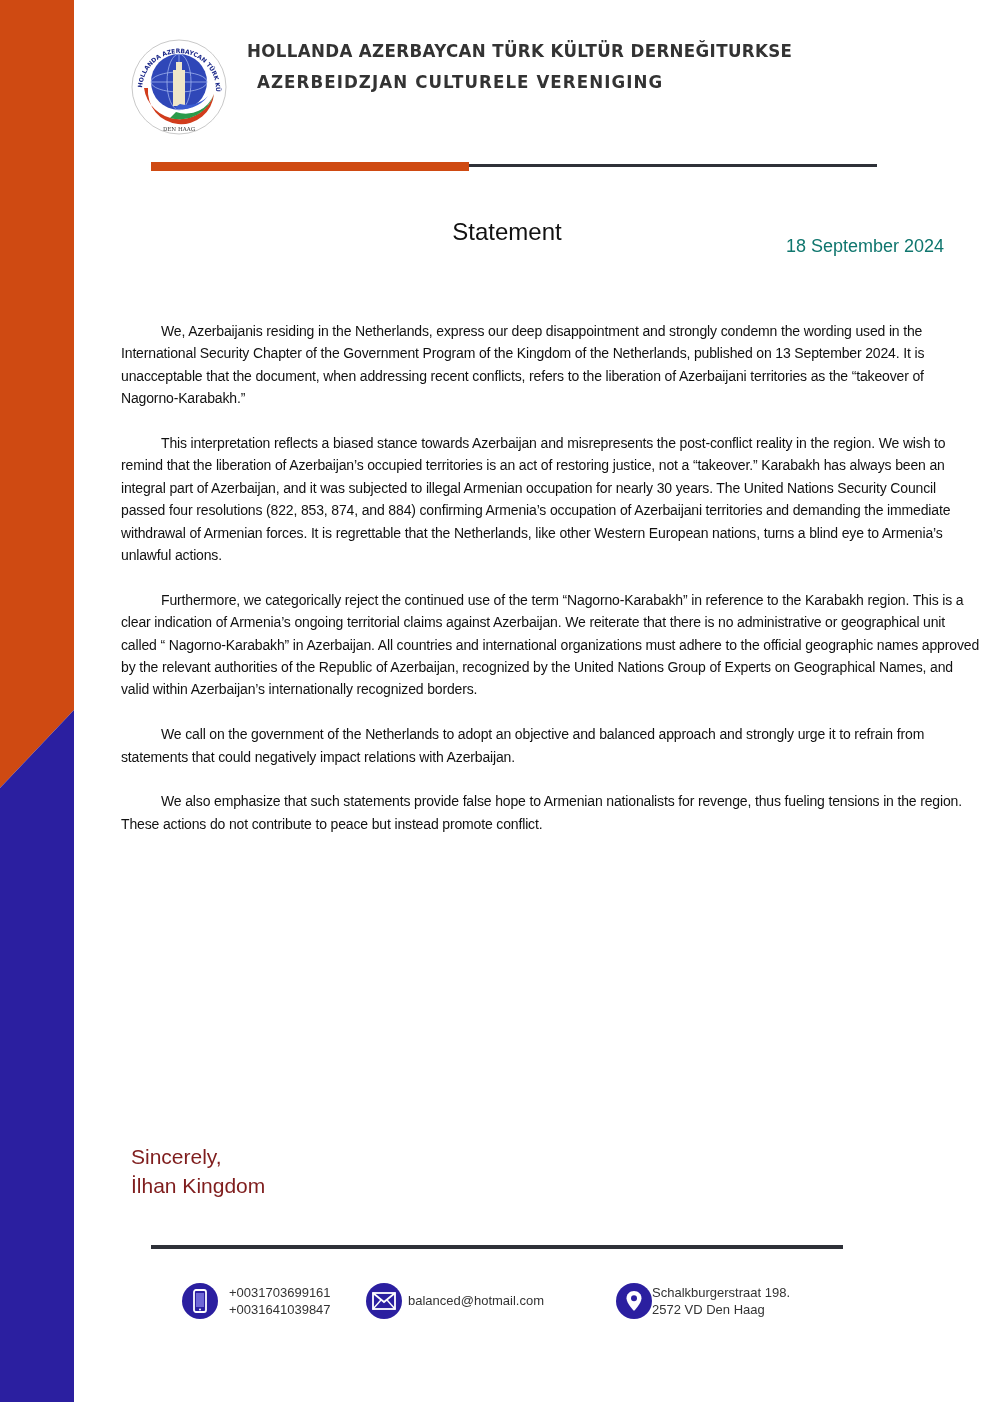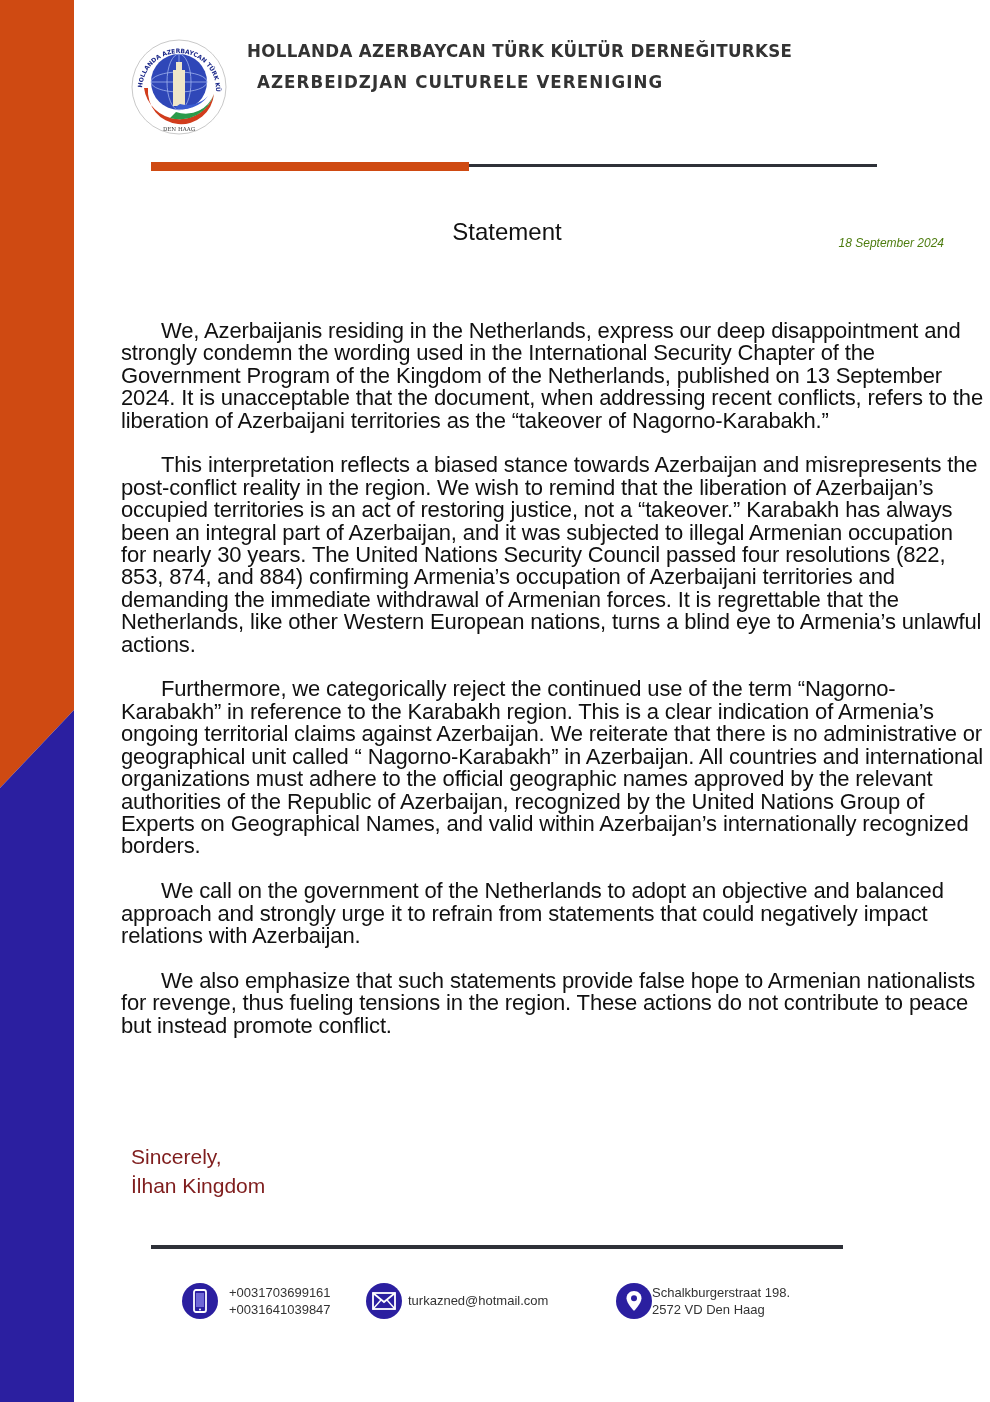--- a/index.html
+++ b/index.html
@@ -26,25 +26,25 @@
       transform: scaleX(0.9); transform-origin: left top; white-space: nowrap;
     }
 
     .rule-orange { position: absolute; left: 151px; top: 162px; width: 318px; height: 9px; background: #cf4a12; }
     .rule-dark { position: absolute; left: 469px; top: 164px; width: 408px; height: 3px; background: #2e3138; }
 
     .title {
       position: absolute; left: 0; width: 1014px; top: 218px; text-align: center;
       font-size: 24px; color: #111111;
     }
-    .date { position: absolute; right: 46px; top: 236px; font-size: 12px; color: #4d7c0f; font-style: italic; }
+    .date { position: absolute; right: 46px; top: 236px; font-size: 18px; color: #0f766e; }
 
     .body-text {
       position: absolute; left: 121px; top: 320px; width: 862px;
-      font-size: 22px; line-height: 22.4px; color: #111111;
+      font-size: 14px; line-height: 22.4px; color: #111111;
       letter-spacing: -0.15px;
     }
     .body-text p { margin: 0 0 22.4px 0; text-indent: 40px; }
 
     .closing { position: absolute; left: 131px; top: 1142px; font-size: 21px; line-height: 29px; color: #7f1d1d; }
 
     .rule-footer { position: absolute; left: 151px; top: 1245px; width: 692px; height: 4px; background: #2e3138; }
 
     .contact { position: absolute; display: flex; align-items: center; }
     .contact .circle {
@@ -134,21 +134,21 @@
 <div class="contact c-mail">
   <div class="circle">
     <svg width="24" height="18" viewBox="0 0 24 18">
       <rect x="1" y="1" width="22" height="16" fill="none" stroke="#ffffff" stroke-width="1.8"></rect>
       <polyline points="1,1 12,10 23,1" fill="none" stroke="#ffffff" stroke-width="1.8"></polyline>
       <line x1="1" y1="17" x2="9" y2="8" stroke="#ffffff" stroke-width="1.4"></line>
       <line x1="23" y1="17" x2="15" y2="8" stroke="#ffffff" stroke-width="1.4"></line>
     </svg>
   </div>
   <div class="text">
-    <div>turkazned@hotmail.com</div>
+    <div>balanced@hotmail.com</div>
   </div>
 </div>
 
 <div class="contact c-addr">
   <div class="circle">
     <svg width="18" height="22" viewBox="0 0 18 22">
       <path d="M9 1 C4.5 1 1.5 4.3 1.5 8.3 C1.5 13.5 9 21 9 21 C9 21 16.5 13.5 16.5 8.3 C16.5 4.3 13.5 1 9 1 Z" fill="#ffffff"></path>
       <circle cx="9" cy="8.3" r="3" fill="#2b1fa0"></circle>
     </svg>
   </div>

